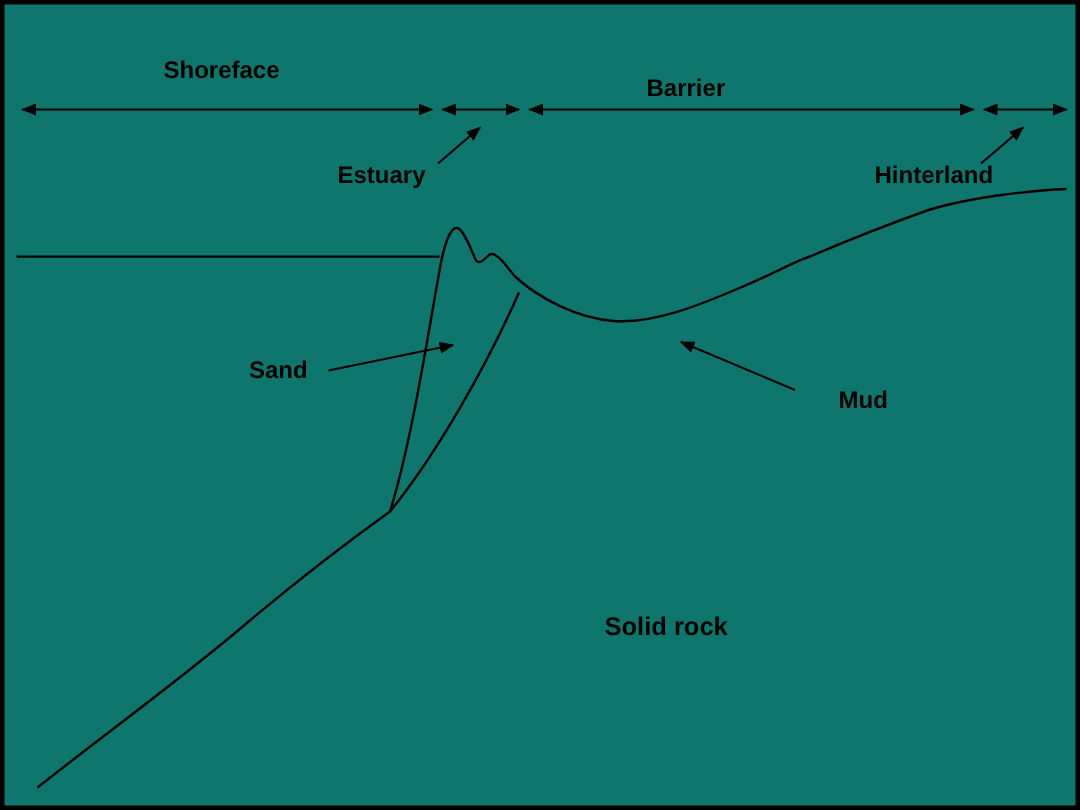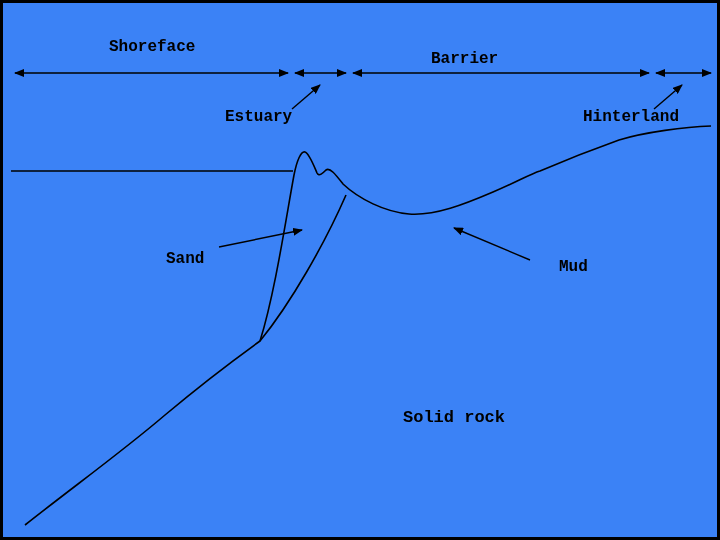--- a/index.html
+++ b/index.html
@@ -1,44 +1,44 @@
 <!DOCTYPE html>
 <html><head>
 <meta charset="utf-8">
 <style>
   * { box-sizing: border-box; }
   html, body { margin: 0; padding: 0; background: #ffffff; }
   .canvas {
     position: relative;
     width: 720px;
     height: 540px;
-    background: #3b82f6;
+    background: #0f766e;
     border: 3px solid #000000;
     overflow: hidden;
-    font-family: Liberation Mono, monospace;
+    font-family: Liberation Sans, sans-serif;
     padding-left: 40px;
   }
   .canvas svg {
     position: absolute;
     left: 0; top: 0;
     width: 714px; height: 534px;
   }
   .label {
     position: absolute;
     font-weight: bold;
     font-size: 16px;
     line-height: 1.1;
     color: #000000;
     white-space: nowrap;
   }
   .label-shoreface  { left: 106px; top: 36px;  }
   .label-estuary    { left: 428px; top: 48px;  }
   .label-barrier    { left: 222px; top: 106px; }
   .label-hinterland { left: 548px; top: 106px; margin-left: 32px; }
-  .label-sand       { left: 163px; top: 248px; }
+  .label-sand       { left: 163px; top: 236px; }
   .label-mud        { left: 534px; top: 256px; margin-left: 22px; }
   .label-solidrock  { left: 400px; top: 406px; font-size: 17px; }
 </style>
 </head>
 <body>
 
 <div class="canvas">
 
   <svg viewBox="0 0 714 534" aria-hidden="true">
     <defs>

